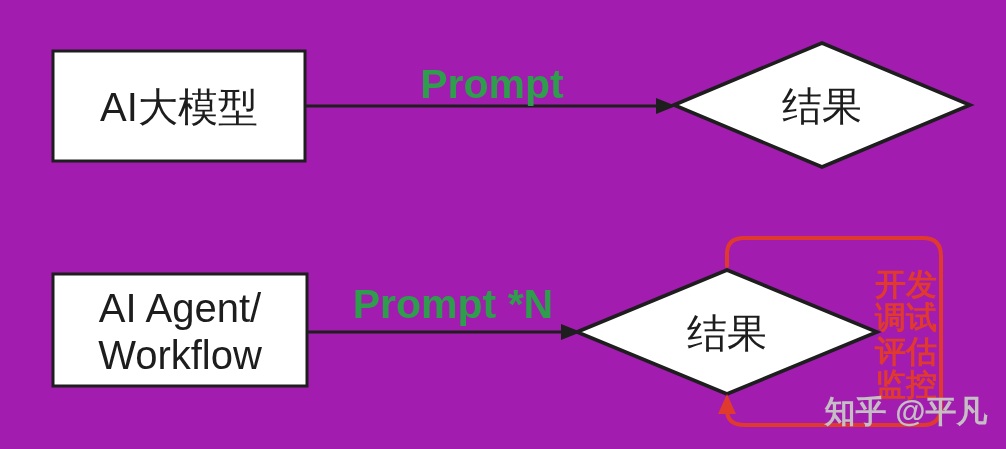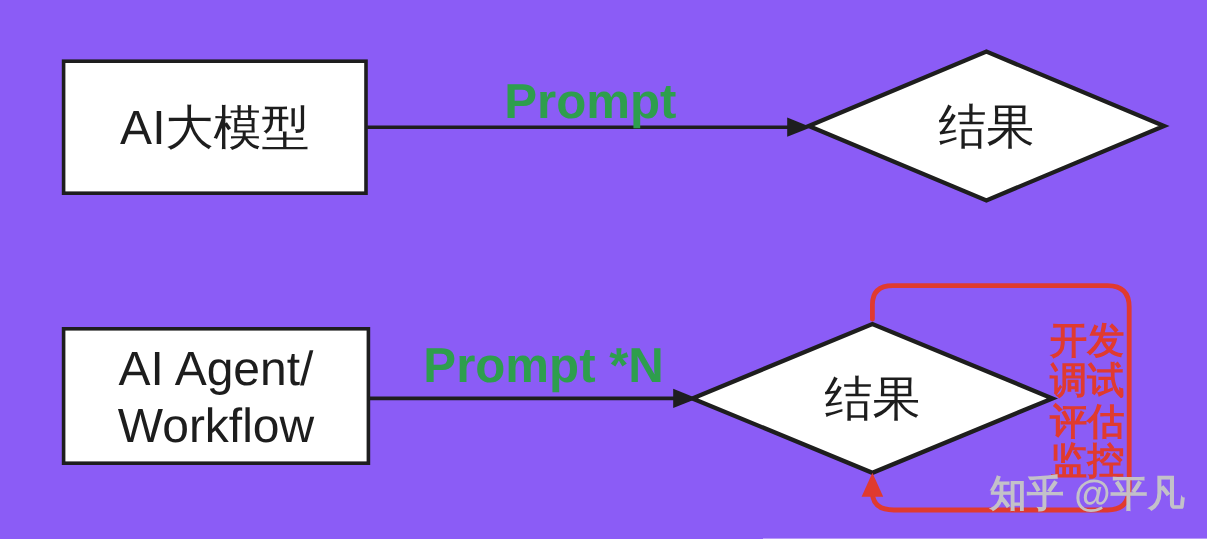--- a/index.html
+++ b/index.html
@@ -1,20 +1,20 @@
 <!DOCTYPE html>
 <html><head>
 <meta charset="utf-8">
 <style>
   html, body { margin: 0; padding: 0; background: #ffffff; }
   .canvas {
     position: relative;
     width: 1006px;
     height: 449px;
-    background: #8b5cf6;
+    background: #a21caf;
     overflow: hidden;
     font-family: "Liberation Sans", sans-serif;
   }
   svg { display: block; }
   .box { fill: #ffffff; stroke: #1e1e1e; stroke-width: 3; }
   .diamond { fill: #ffffff; stroke: #1e1e1e; stroke-width: 3.6; stroke-linejoin: miter; }
   .link { stroke: #1e1e1e; stroke-width: 3; }
   .arrowhead { fill: #1e1e1e; stroke: none; }
   .box-text {
     font-family: "Liberation Sans", sans-serif;

